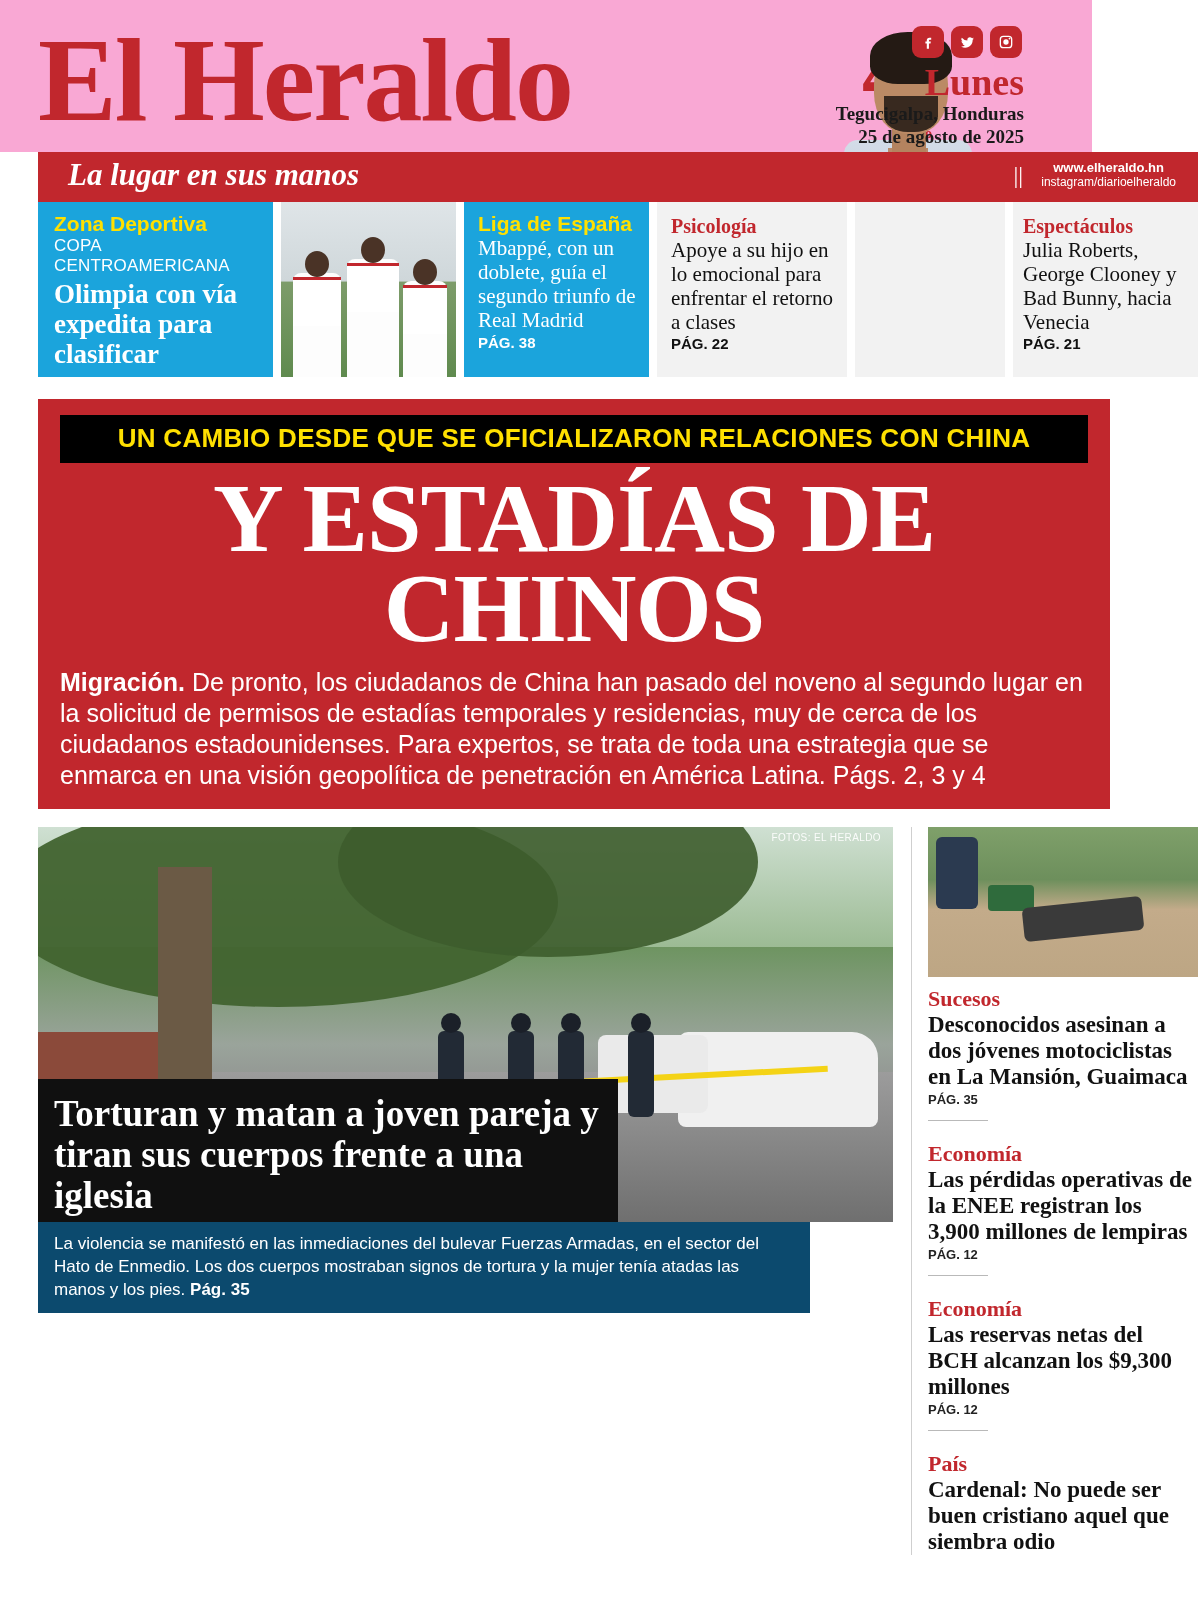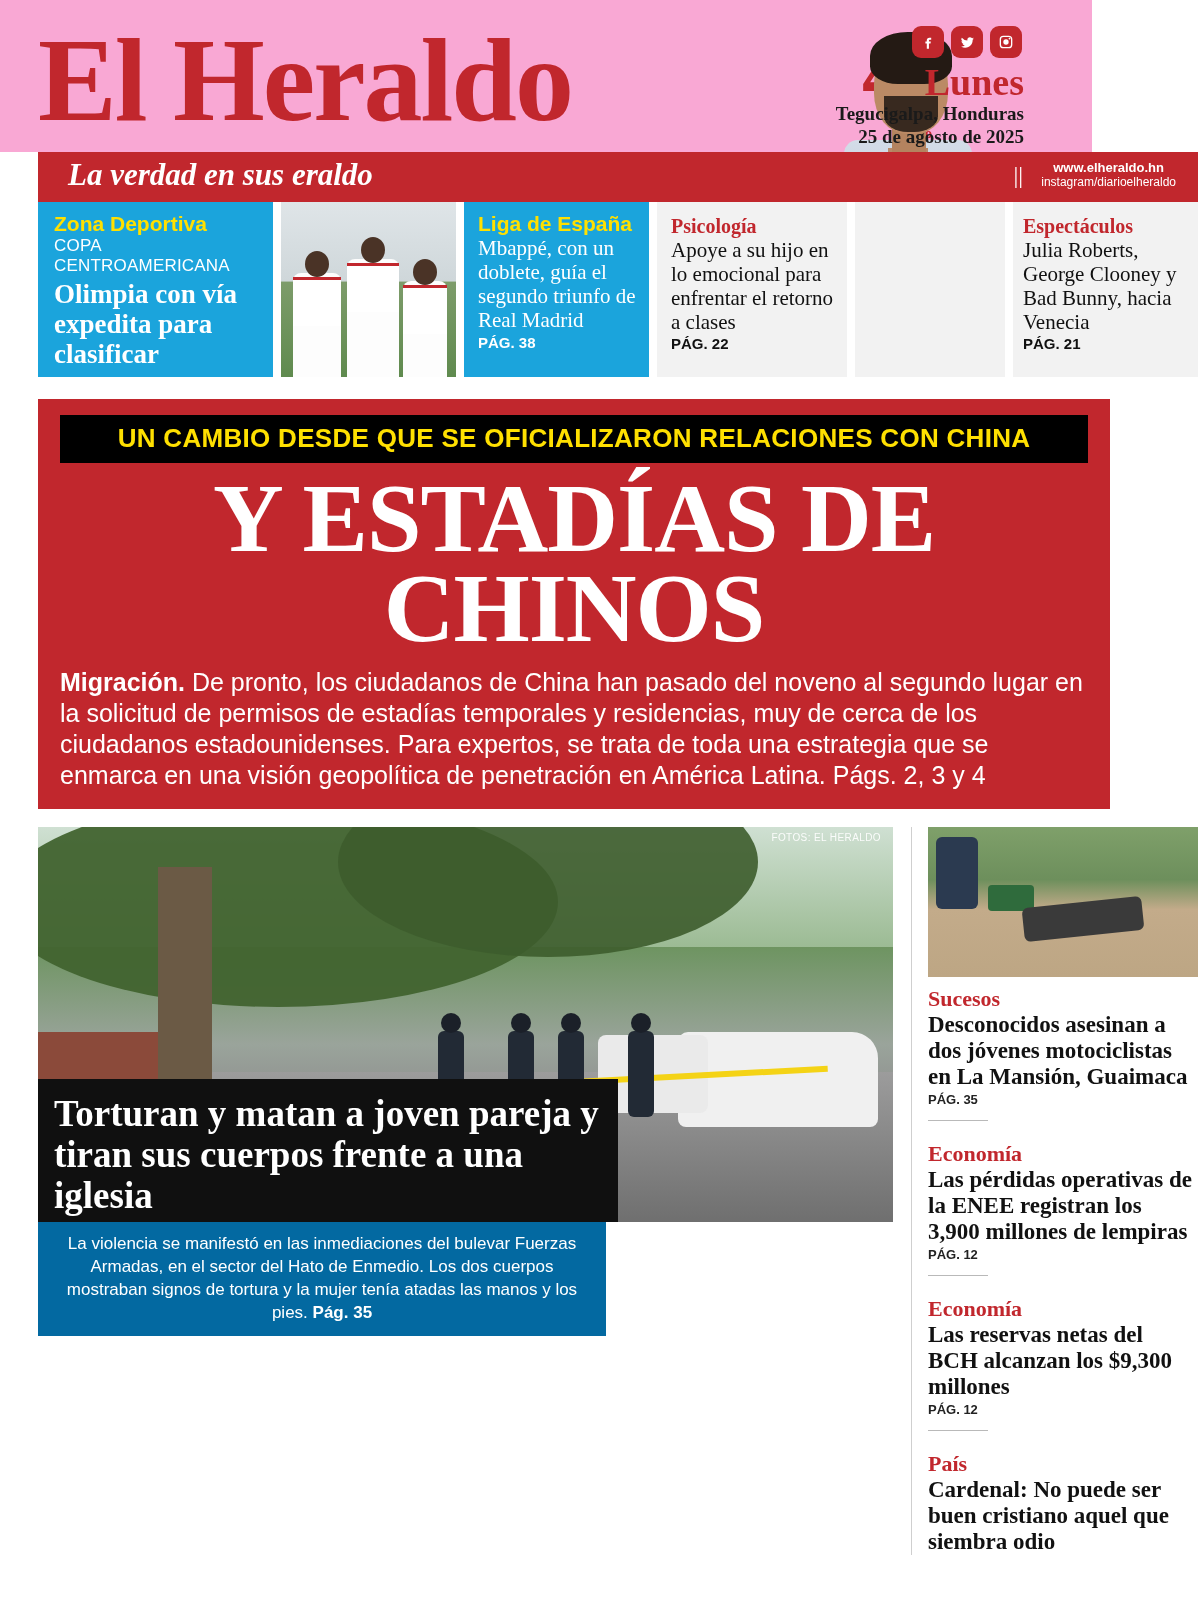--- a/index.html
+++ b/index.html
@@ -206,21 +206,21 @@
 
     <div class="dateblock">
       <div class="day">Lunes</div>
       <div class="place">Tegucigalpa, Honduras</div>
       <div class="date">25 de agosto de 2025</div>
       <div class="edition">XLV - Edición 14743 - L 15.00</div>
     </div>
   </div>
 
   <div class="slogan-bar">
-    <div class="slogan">La verdad en sus eraldo</div>
+    <div class="slogan">La lugar en sus manos</div>
     <div class="webinfo-bars">||</div>
     <div class="webinfo">
       <div class="w1">www.elheraldo.hn</div>
       <div class="w2">instagram/diarioelheraldo</div>
     </div>
   </div>
 
   <div class="teasers">
 
     <div class="tz-blue">
@@ -304,21 +304,21 @@
             <div class="h"></div>
           </div>
         <div class="mp-credit">FOTOS: EL HERALDO</div>
 
         <div class="mp-caption">
           <h2>Torturan y matan a joven pareja y tiran sus cuerpos frente a una iglesia</h2>
         </div>
       </div>
 
       <div class="capt-wrap">
-        <div style="width:568px;background:#0369a1;color:#fff;padding:10px 16px 12px 16px;box-sizing:border-box;font-size:17px;line-height:23px;font-family:'Liberation Sans',sans-serif;text-align:center;">
+        <div style="width:772px;background:#0c4a6e;color:#fff;padding:10px 16px 12px 16px;box-sizing:border-box;font-size:17px;line-height:23px;font-family:'Liberation Sans',sans-serif;">
           <span>La violencia se manifestó en las inmediaciones del bulevar Fuerzas Armadas, en el sector del Hato de Enmedio. Los dos cuerpos mostraban signos de tortura y la mujer tenía atadas las manos y los pies. </span><b>Pág. 35</b>
         </div>
       </div>
     </div>
 
     <div class="col-right">
       <div class="rc-photo">
         <div class="r1"></div>
         <div class="r3"></div>
         <div class="r2"></div>

